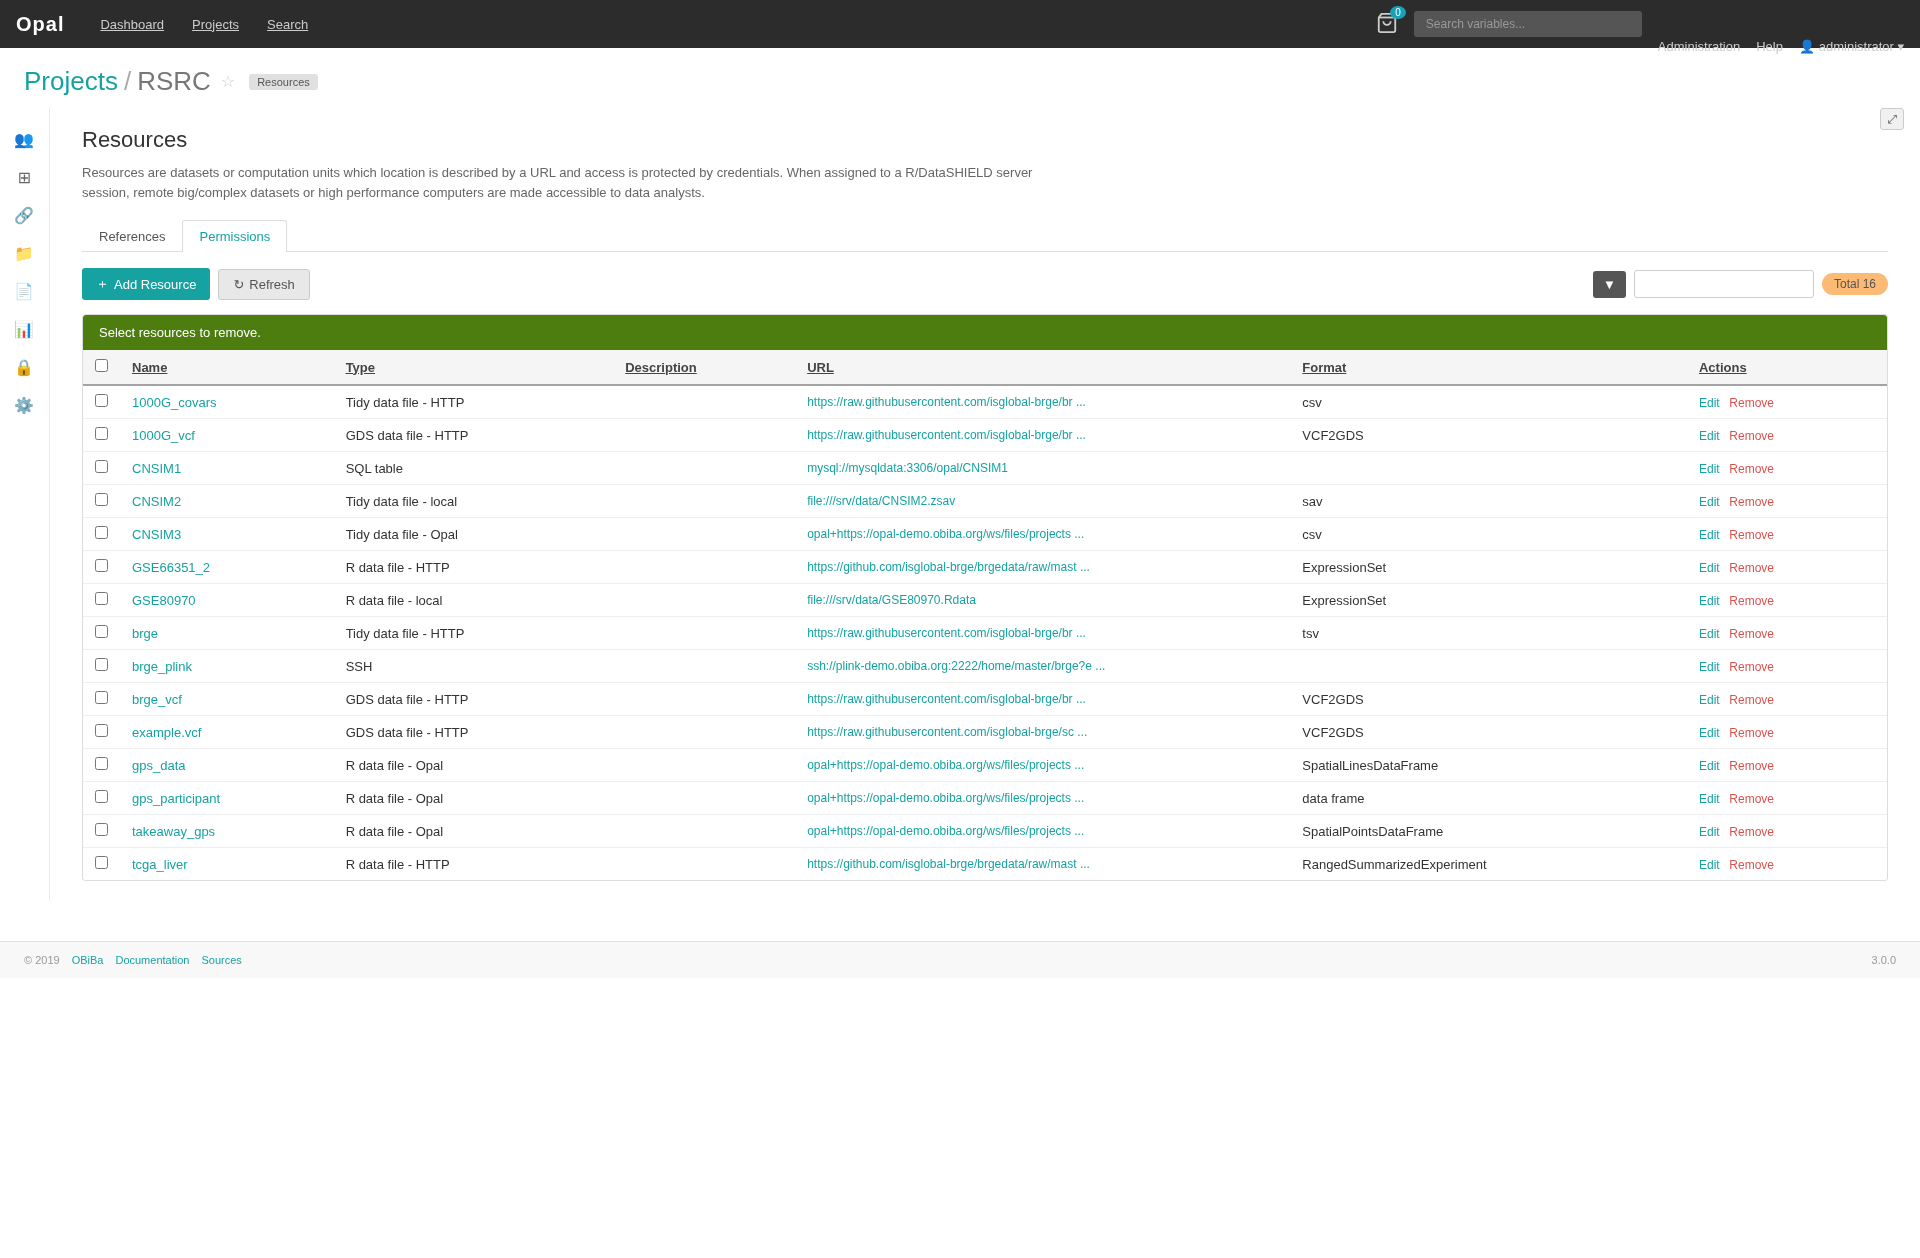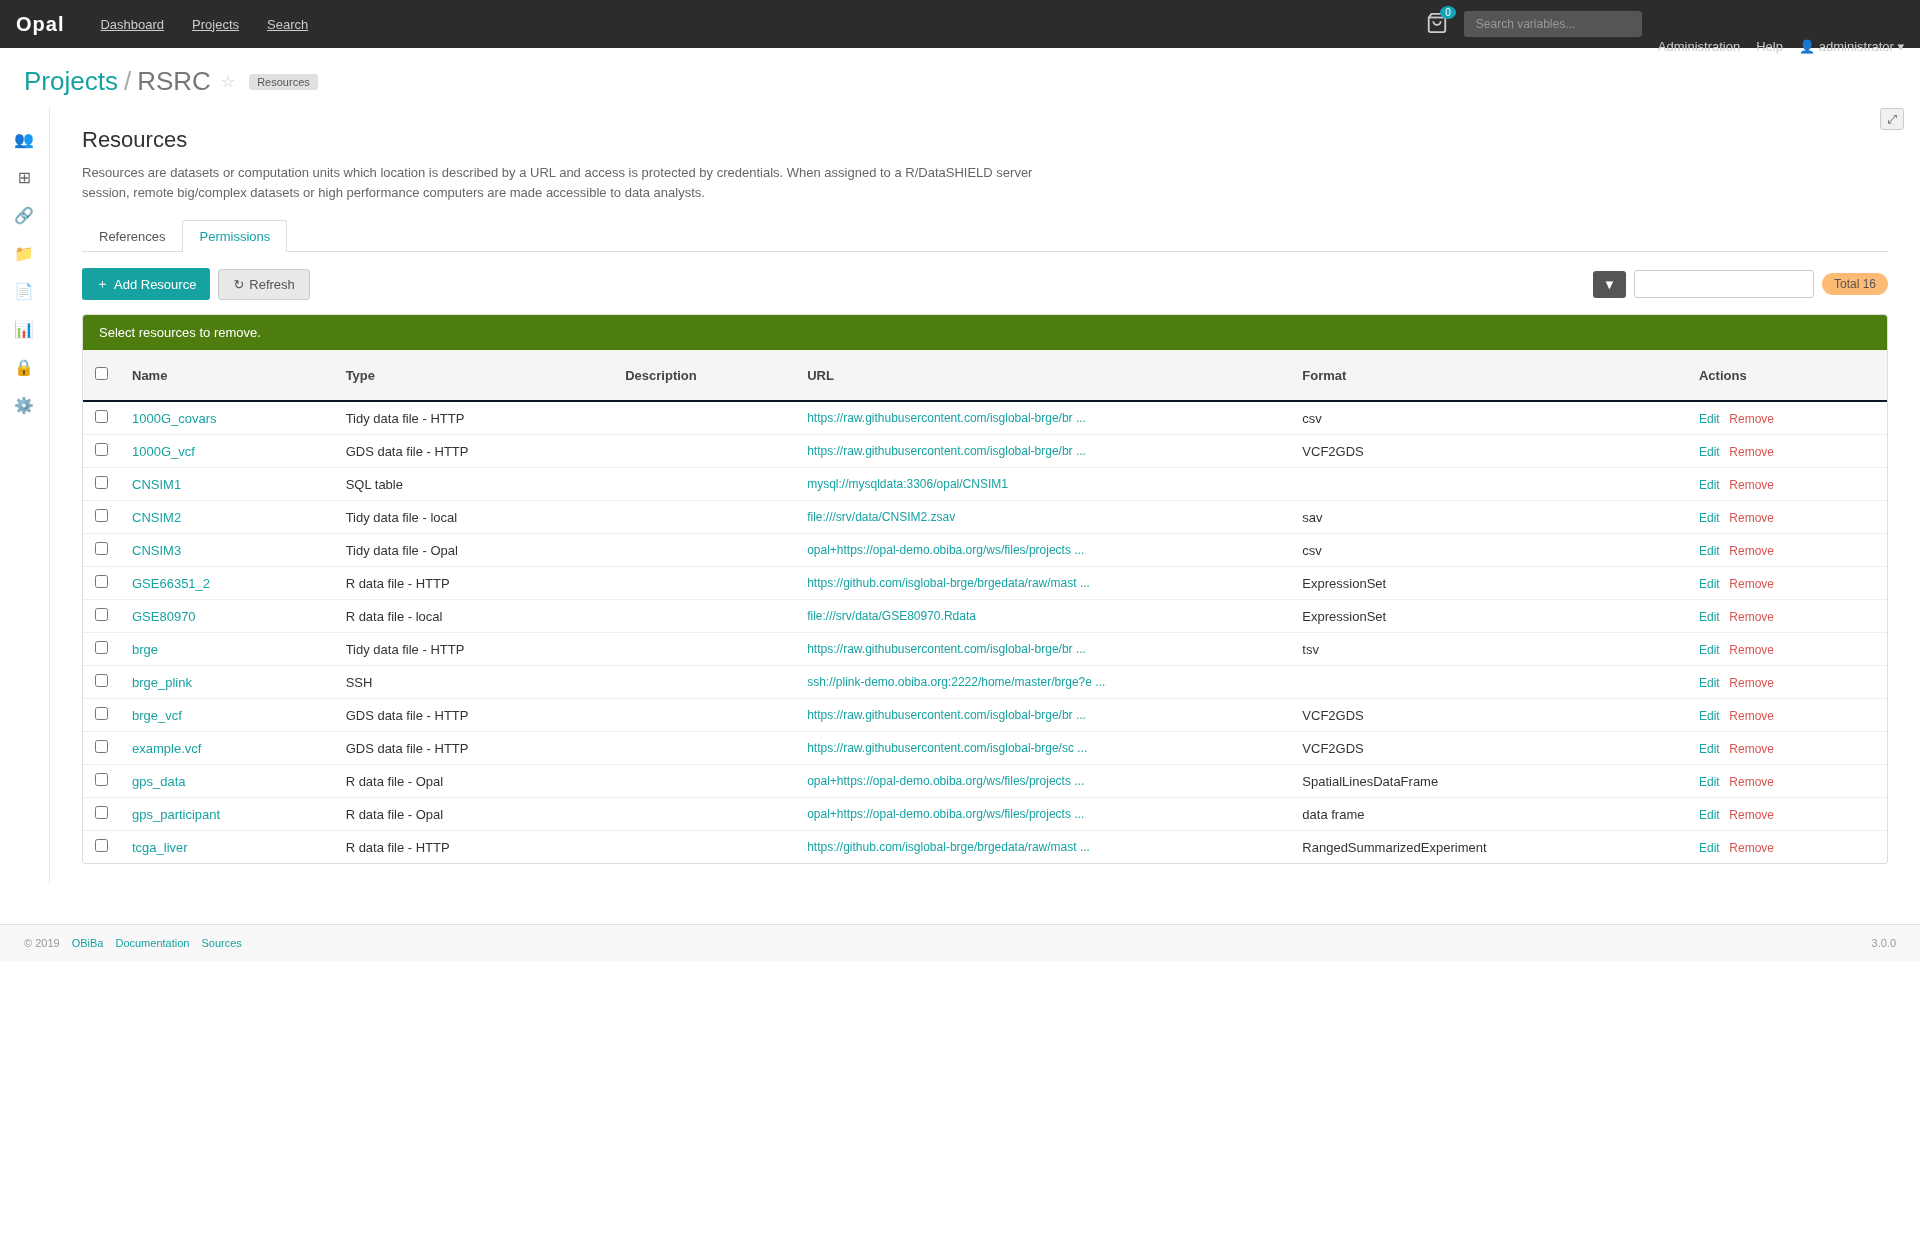--- a/index.html
+++ b/index.html
@@ -52,21 +52,21 @@
       position: absolute;
       top: -6px;
       right: -8px;
     }
     .search-box {
       background: #555;
       border: none;
       border-radius: 3px;
       padding: 6px 12px;
       color: #ccc;
-      width: 178px;
+      width: 228px;
       font-size: 12px;
     }
     .search-box::placeholder { color: #999; }
     .topnav-admin { color: #ccc; font-size: 13px; cursor: pointer; margin-top: 44px; }
     .expand-btn {
       position: absolute;
       top: 60px;
       right: 16px;
       background: #f0f0f0;
       border: 1px solid #ccc;
@@ -269,25 +269,26 @@
     }
     table {
       width: 100%;
       border-collapse: collapse;
       font-size: 13px;
     }
     thead tr {
       background: #f5f5f5;
     }
     thead th {
-      padding: 17px 12px;
+      padding: 9px 12px;
       text-align: left;
       font-weight: 600;
       color: #444;
-      border-bottom: 2px solid #0f172a;
+      border-bottom: 2px solid #a3a3a3;
+      text-decoration: underline;
     }
     tbody tr {
       border-bottom: 1px solid #eee;
     }
     tbody tr:last-child { border-bottom: none; }
     tbody td {
       padding: 8px 12px;
       vertical-align: middle;
     }
     .td-name a {
@@ -634,20 +635,36 @@
     <td class="td-actions">
       <span class="action-link">Edit</span>
       <span class="action-link action-remove">Remove</span>
     </td>
   </tr>
             <tr>
     <td class="cb-cell">
       <input type="checkbox" style="">
     </td>
     <td class="td-name">
+      <a>takeaway_gps</a>
+    </td>
+    <td>R data file - Opal</td>
+    <td></td>
+    <td class="td-url">opal+https://opal-demo.obiba.org/ws/files/projects ...</td>
+    <td>SpatialPointsDataFrame</td>
+    <td class="td-actions">
+      <span class="action-link">Edit</span>
+      <span class="action-link action-remove">Remove</span>
+    </td>
+  </tr>
+            <tr>
+    <td class="cb-cell">
+      <input type="checkbox" style="">
+    </td>
+    <td class="td-name">
       <a>tcga_liver</a>
     </td>
     <td>R data file - HTTP</td>
     <td></td>
     <td class="td-url">https://github.com/isglobal-brge/brgedata/raw/mast ...</td>
     <td>RangedSummarizedExperiment</td>
     <td class="td-actions">
       <span class="action-link">Edit</span>
       <span class="action-link action-remove">Remove</span>
     </td>

